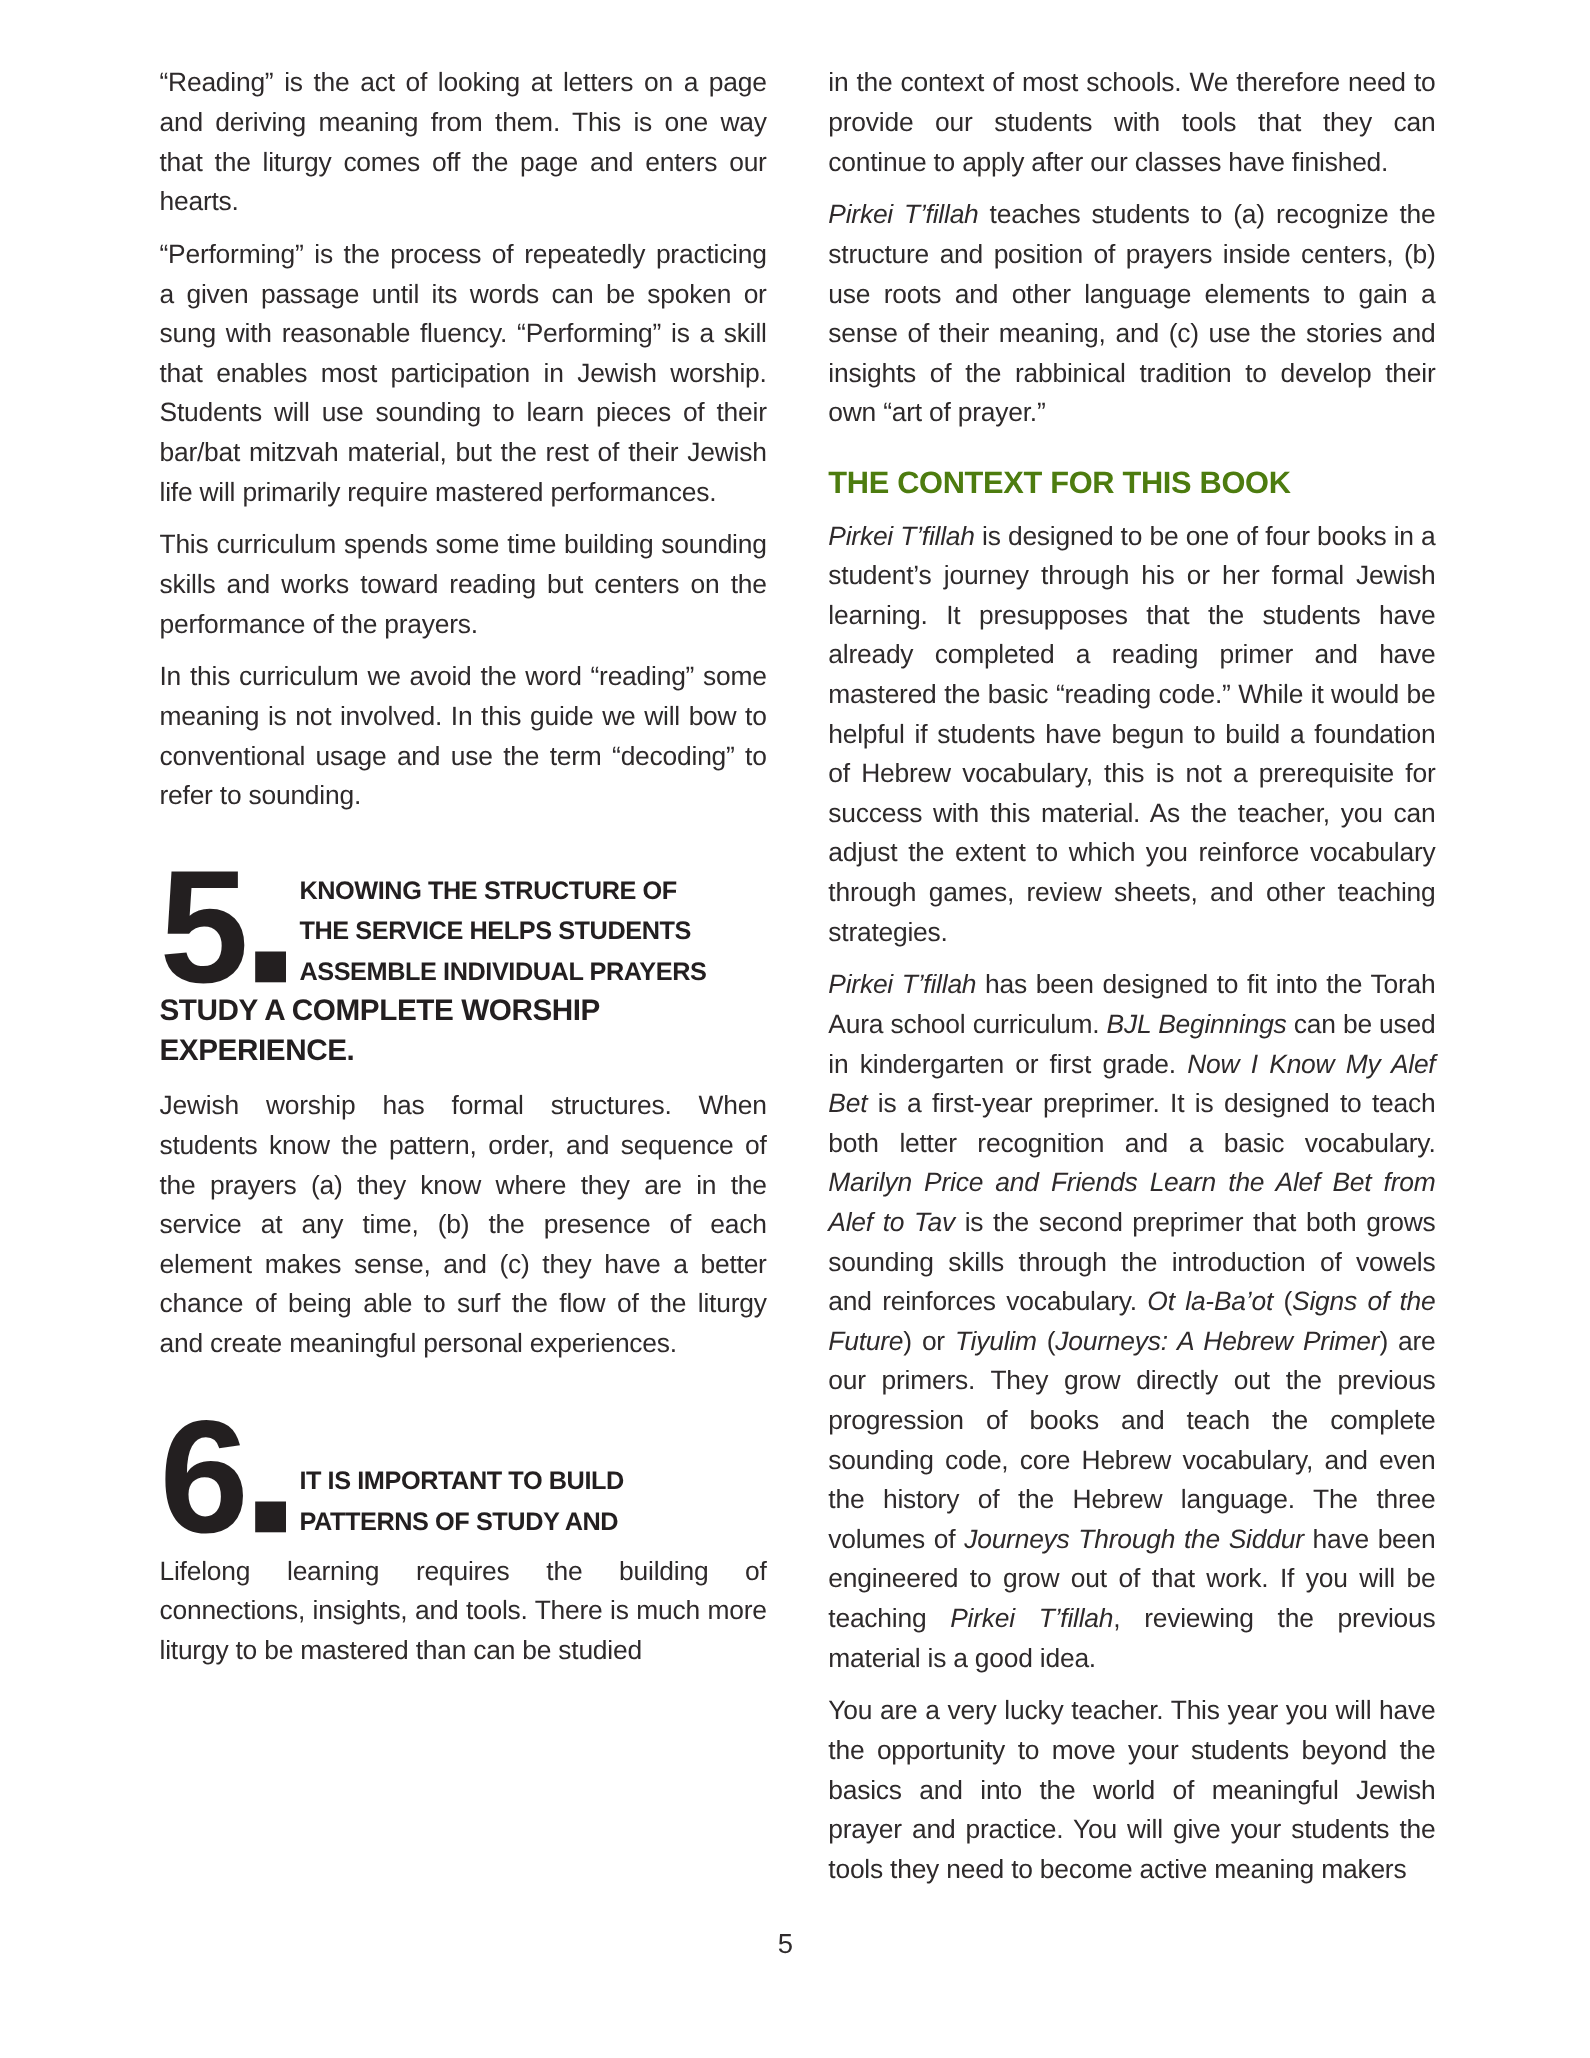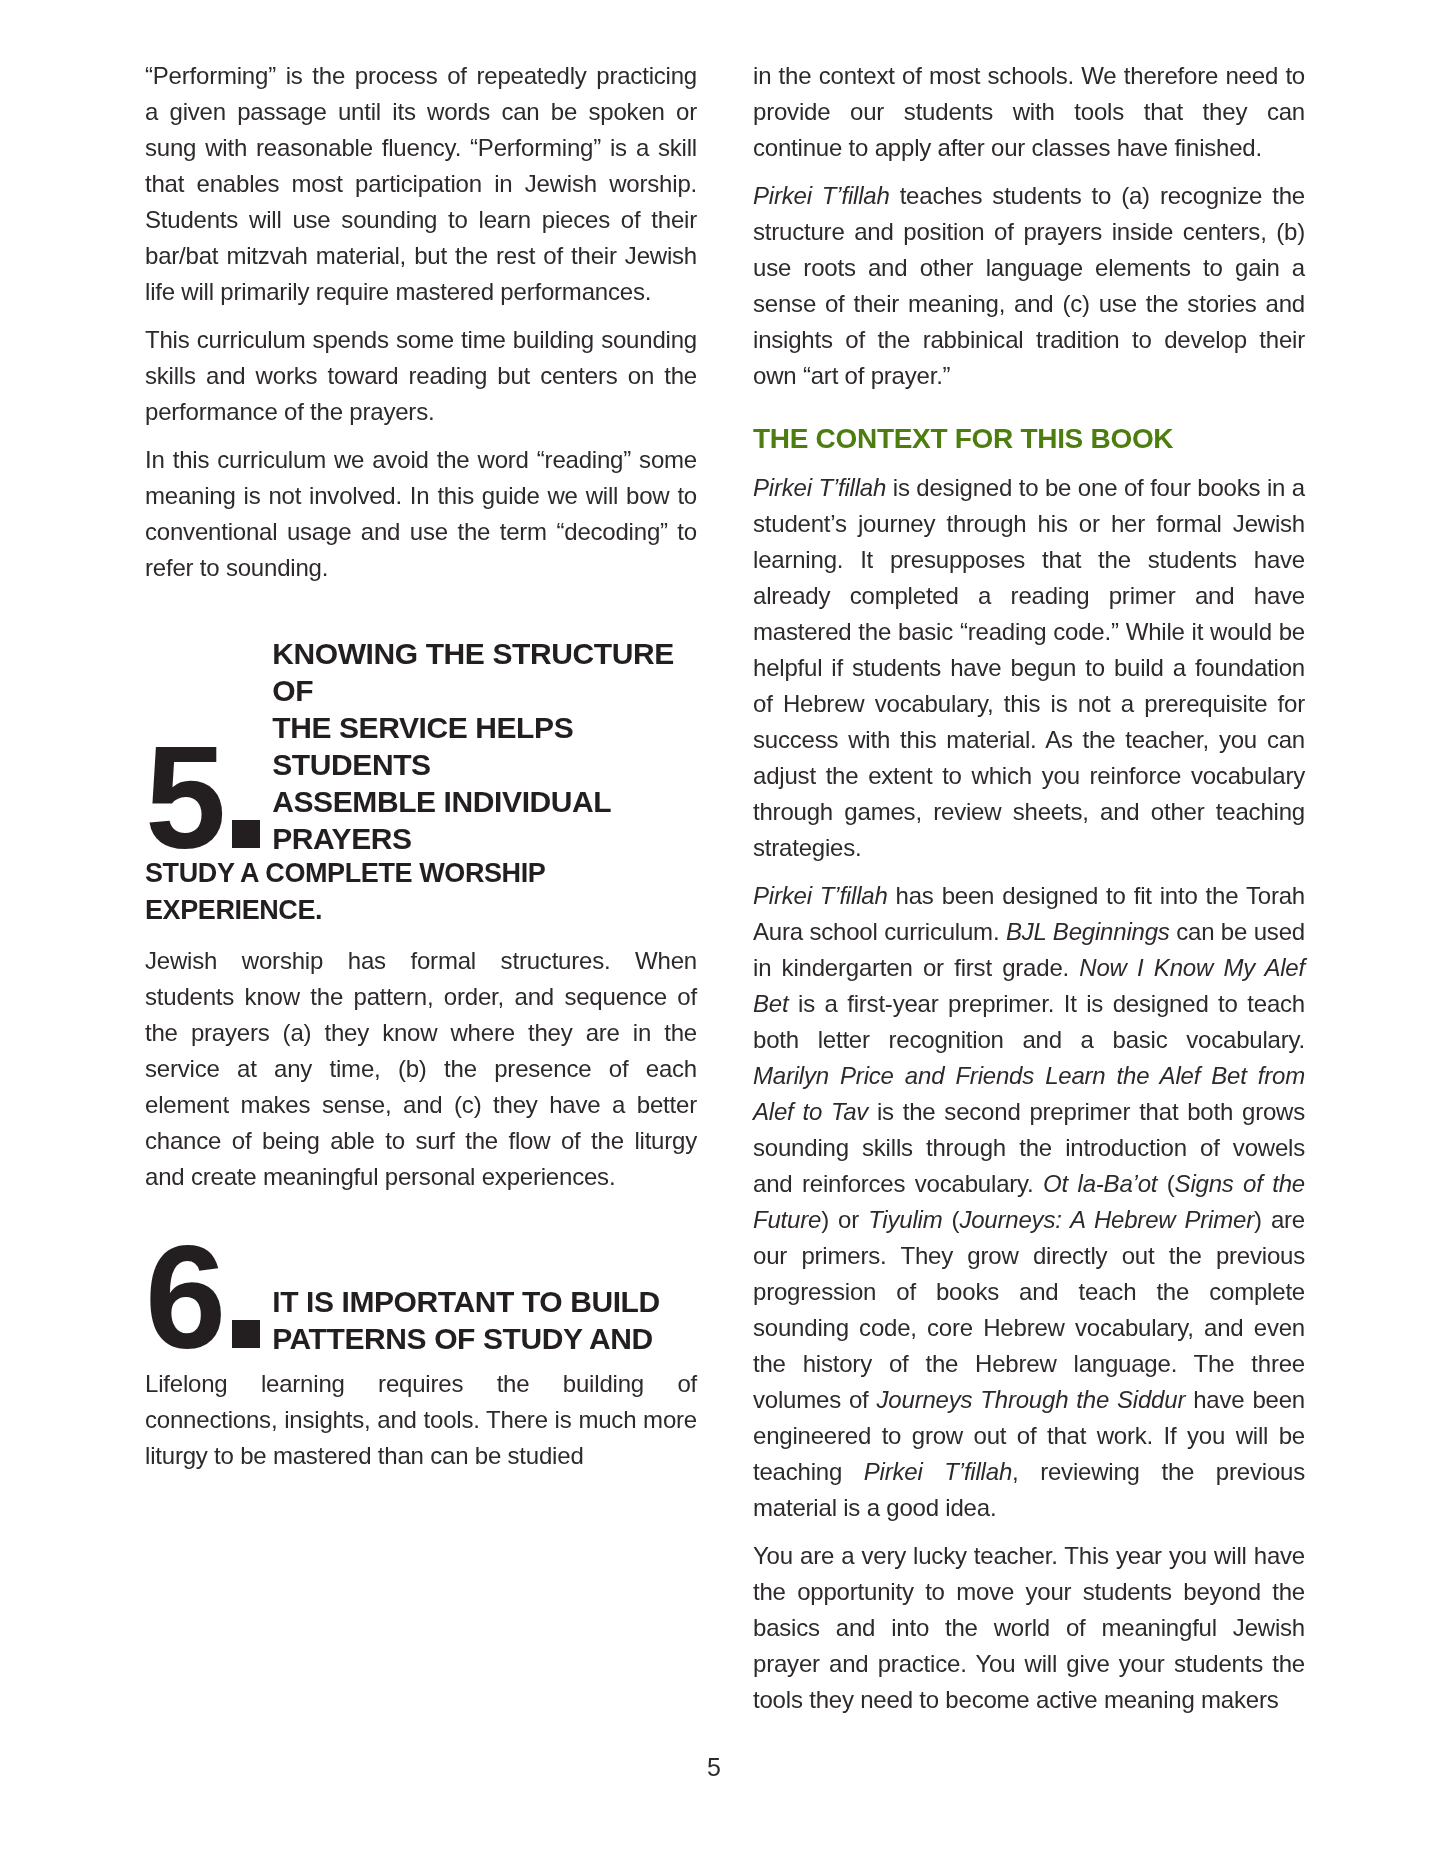--- a/index.html
+++ b/index.html
@@ -22,21 +22,21 @@
   .sec-num{display:flex;align-items:flex-end;flex:0 0 auto;margin-right:12px;}
   .num{
     display:block;font-size:146px;font-weight:bold;line-height:0.73;
     color:#231f20;letter-spacing:-3px;
   }
   .sq{
     display:block;width:28px;height:28px;background:#231f20;
     margin-left:9px;margin-bottom:4px;
   }
   .sec-side{
-    margin:0;font-size:30px;line-height:37px;font-weight:bold;
+    margin:0;font-size:23px;line-height:37px;font-weight:bold;
     letter-spacing:-0.4px;transform:translateY(5px);color:#231f20;
   }
   .sec-below{
     margin:3px 0 0 0;font-size:27px;line-height:37px;font-weight:bold;
     letter-spacing:-0.4px;color:#231f20;
   }
   .ctx-head{
     margin:28px 0 14px 0;font-size:28px;line-height:34px;font-weight:bold;
     letter-spacing:-0.3px;color:#4d7c0f;
   }
@@ -46,20 +46,21 @@
   }
 </style>
 </head>
 <body>
 
 <div class="page">
   <div class="columns">
 
     <div class="col">
       <div>
+          <p class="para"><span>“Reading” is the act of looking at letters on a page and deriving meaning from them. This is one way that the liturgy comes off the page and enters our hearts.</span></p>
           <p class="para"><span>“Performing” is the process of repeatedly practicing a given passage until its words can be spoken or sung with reasonable fluency. “Performing” is a skill that enables most participation in Jewish worship. Students will use sounding to learn pieces of their bar/bat mitzvah material, but the rest of their Jewish life will primarily require mastered performances.</span></p>
           <p class="para"><span>This curriculum spends some time building sounding skills and works toward reading but centers on the performance of the prayers.</span></p>
           <p class="para"><span>In this curriculum we avoid the word “reading” some meaning is not involved. In this guide we will bow to conventional usage and use the term “decoding” to refer to sounding.</span></p>
         </div>
 
       <div class="section">
         <div class="sec-row">
           <div class="sec-num">
             <span class="num">5</span>
             <span class="sq"></span>

